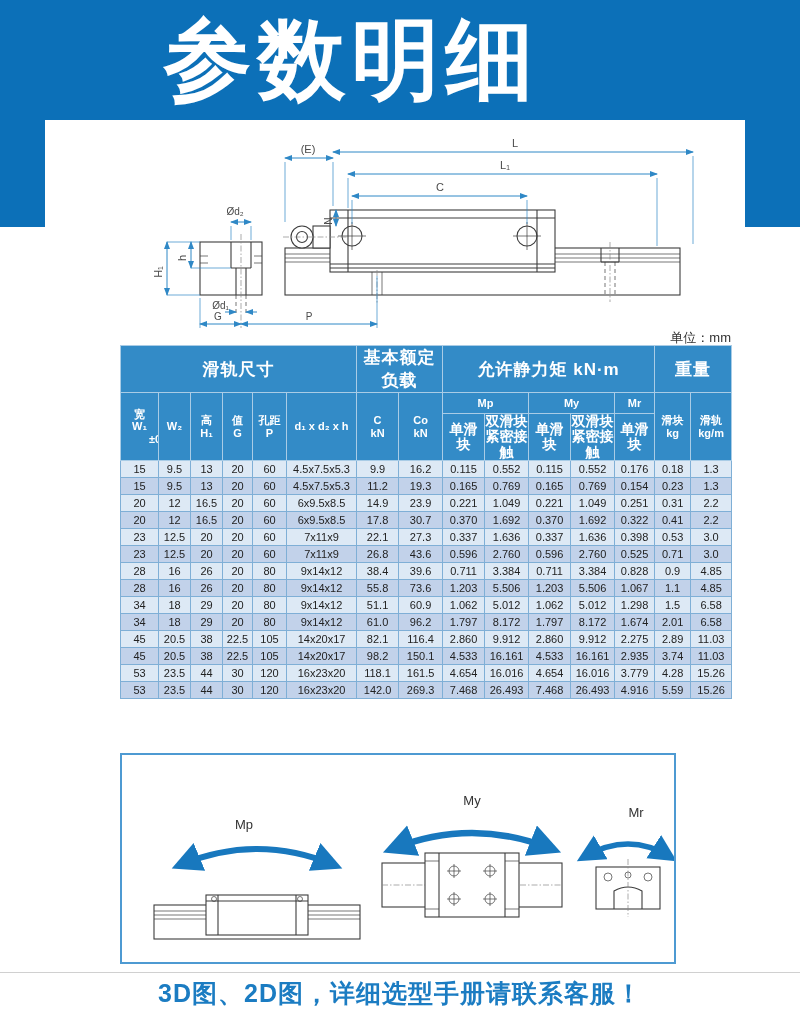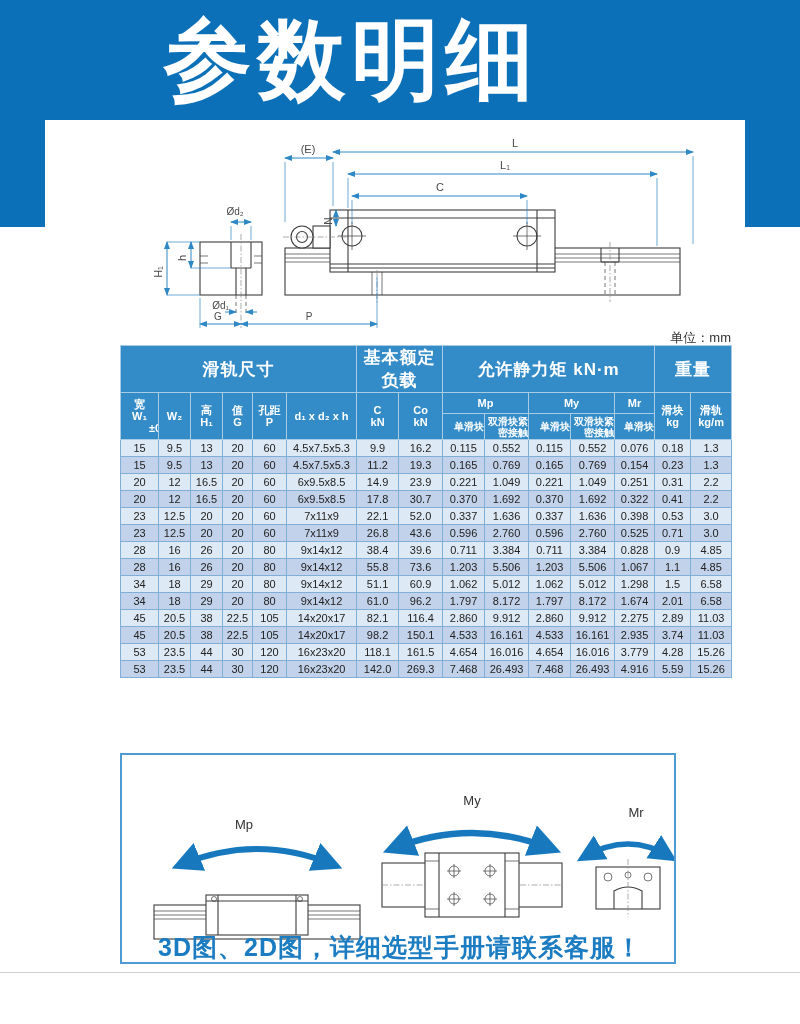--- a/index.html
+++ b/index.html
@@ -15,34 +15,34 @@
   
   .watermark{position:absolute;left:455px;top:432px;width:96px;height:96px;border-radius:50%;
       border:11px solid rgba(42,122,190,0.10);}
   
   .table-wrap{position:absolute;left:120px;top:345px;width:611px;}
   table{border-collapse:collapse;table-layout:fixed;width:611px;}
   th,td{border:1px solid #7fafd6;text-align:center;padding:0;overflow:hidden;}
   thead th{background:#338bc7;color:#fff;font-weight:bold;border-color:#a9cce6;}
   tr.grp th{height:25px;font-size:17px;letter-spacing:1px;margin-top:6px;}
   tr.sub1 th{font-size:11px;height:20px;line-height:1.12;}
-  tr.sub2 th{font-size:10px;height:25px;line-height:1.1;text-align:right;}
+  tr.sub2 th{font-size:14px;height:25px;line-height:1.1;}
   th.tiny{font-size:8.5px;line-height:1.15;}
   th .l{display:block;line-height:1.12;}
   th .small{font-size:11px;margin-left:28px;}
   tbody td{font-size:11px;color:#222;height:16px;}
   tr.light td{background:#dde9f5;}
   tr.dark td{background:#c2d2ea;}
   .note-label{position:absolute;left:120px;top:680px;width:611px;text-align:right;
       font-size:12px;color:#333;}
   
   .moment-box{position:absolute;left:120px;top:753px;width:556px;height:211px;
       border:2px solid #4e9ad2;background:#fff;box-sizing:border-box;}
   .footer-divider{position:absolute;left:0;top:972px;width:800px;border-top:1px solid #d0d0d0;}
-  .footer-text{position:absolute;left:0;top:931px;width:800px;text-align:center;
+  .footer-text{position:absolute;left:0;top:977px;width:800px;text-align:center;
       font-size:25px;font-weight:bold;color:#1b7cc2;letter-spacing:1px;}
   
   .part{stroke:#3c3c3c;stroke-width:1.1;fill:none;}
   .partw{stroke:#3c3c3c;stroke-width:1.1;fill:#fff;}
   .thin{stroke:#3c3c3c;stroke-width:0.7;fill:none;}
   .dashc{stroke:#888;stroke-width:0.7;fill:none;stroke-dasharray:6 2 1.5 2;}
   .dim{stroke:#2f88c6;stroke-width:1;fill:none;}
   .ext{stroke:#2f88c6;stroke-width:0.7;fill:none;}
   .dlab{fill:#4a4a4a;font-size:11px;font-family:"Liberation Sans",sans-serif;}
   .dlabs{fill:#4a4a4a;font-size:10px;font-family:"Liberation Sans",sans-serif;}
@@ -220,21 +220,21 @@
             <td>13</td>
             <td>20</td>
             <td>60</td>
             <td>4.5x7.5x5.3</td>
             <td>9.9</td>
             <td>16.2</td>
             <td>0.115</td>
             <td>0.552</td>
             <td>0.115</td>
             <td>0.552</td>
-            <td>0.076</td>
+            <td>0.176</td>
             <td>0.18</td>
             <td>1.3</td>
           </tr>
           <tr class="dark">
             <td>15</td>
             <td>9.5</td>
             <td>13</td>
             <td>20</td>
             <td>60</td>
             <td>4.5x7.5x5.3</td>
@@ -283,21 +283,21 @@
             <td>2.2</td>
           </tr>
           <tr class="light">
             <td>23</td>
             <td>12.5</td>
             <td>20</td>
             <td>20</td>
             <td>60</td>
             <td>7x11x9</td>
             <td>22.1</td>
-            <td>52.0</td>
+            <td>27.3</td>
             <td>0.337</td>
             <td>1.636</td>
             <td>0.337</td>
             <td>1.636</td>
             <td>0.398</td>
             <td>0.53</td>
             <td>3.0</td>
           </tr>
           <tr class="dark">
             <td>23</td>

